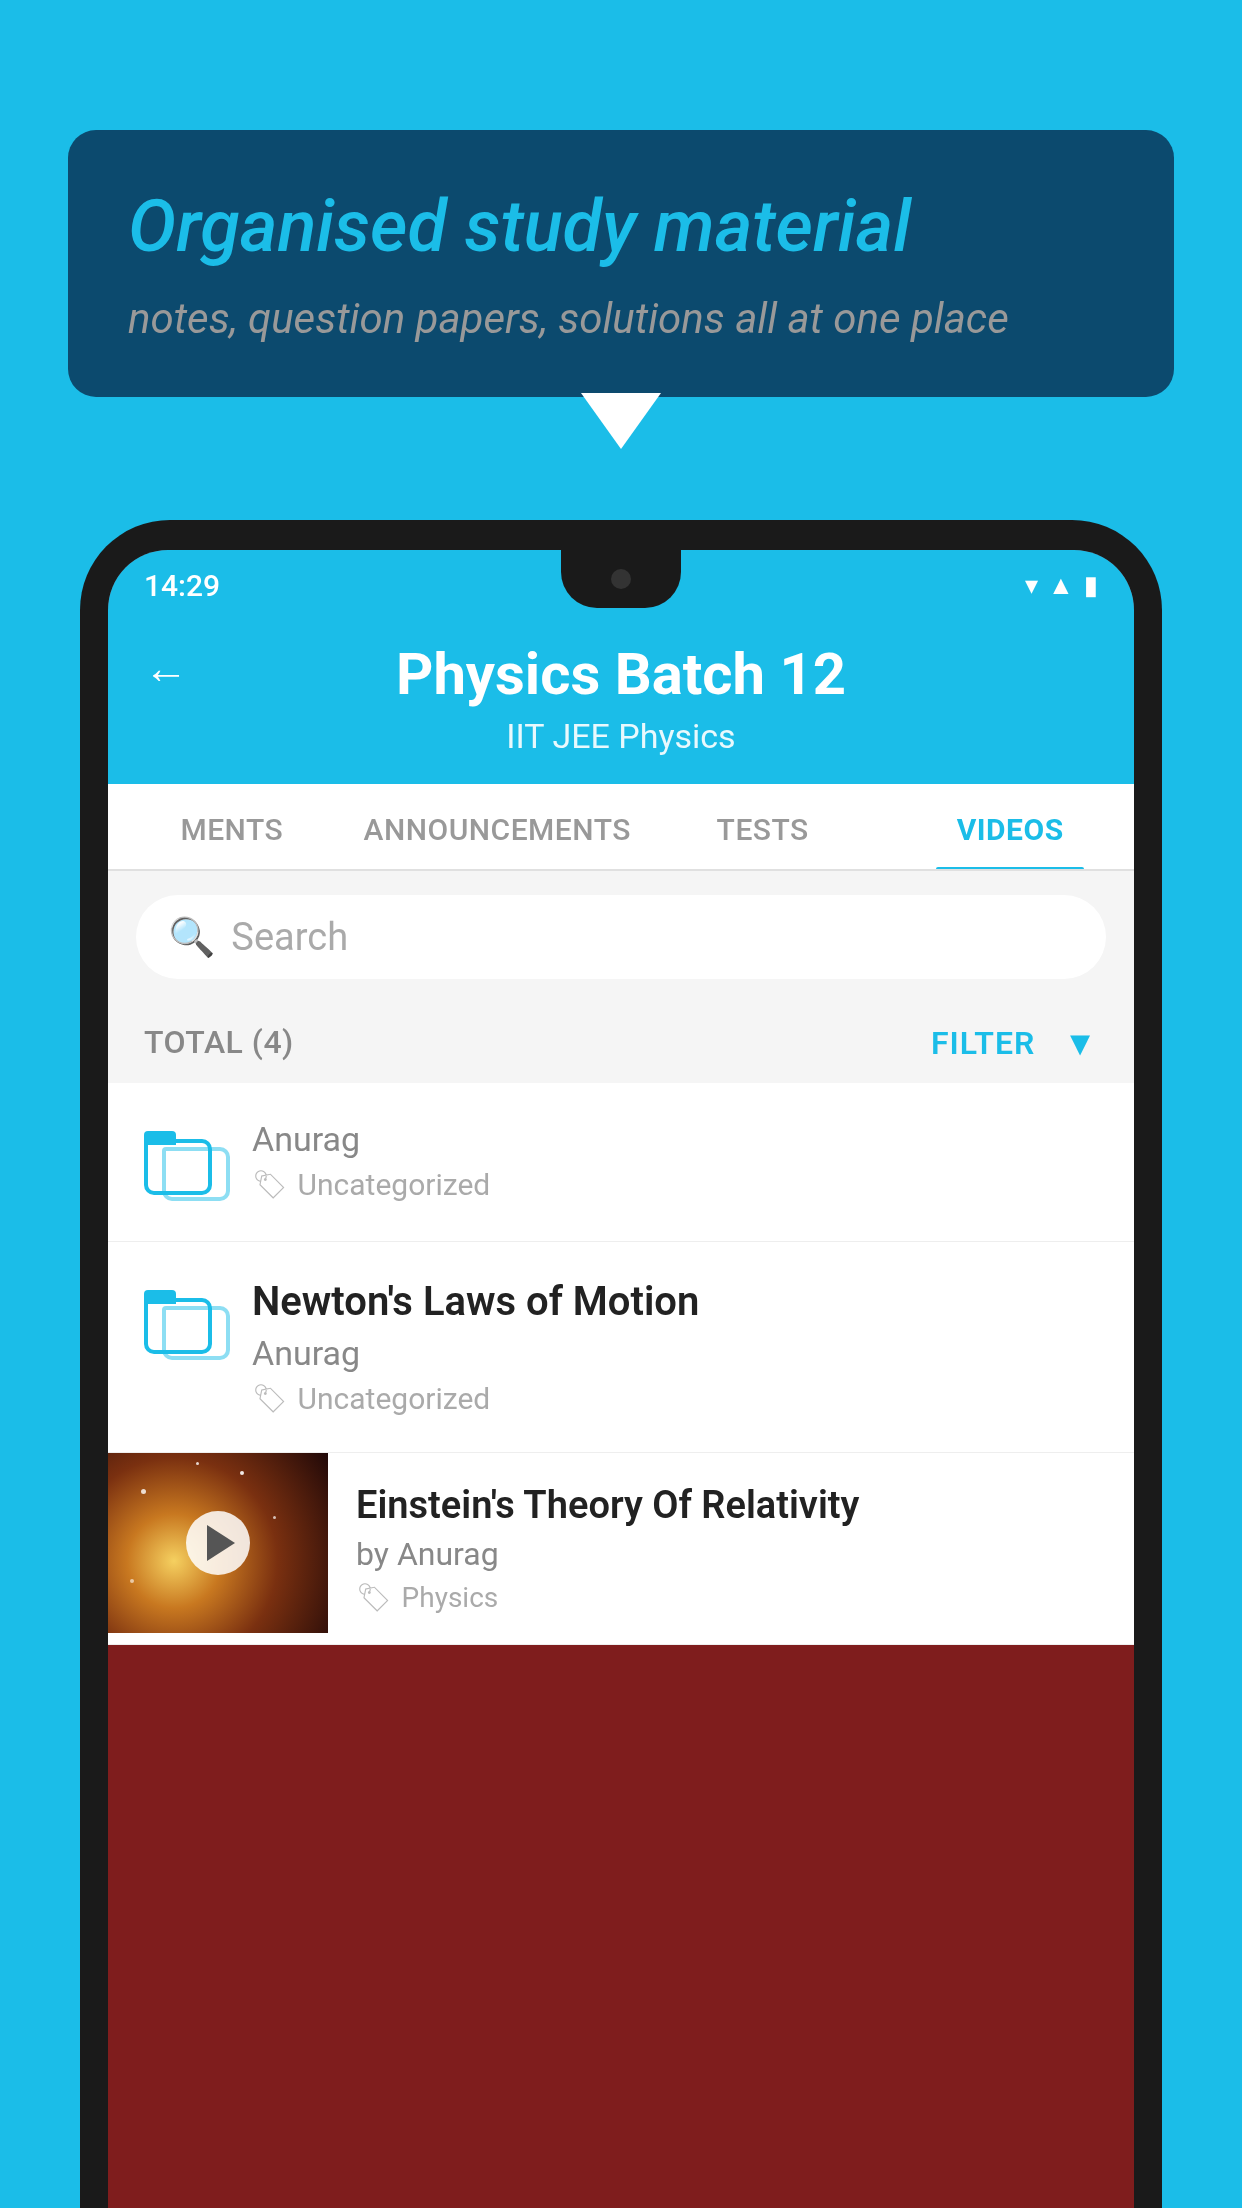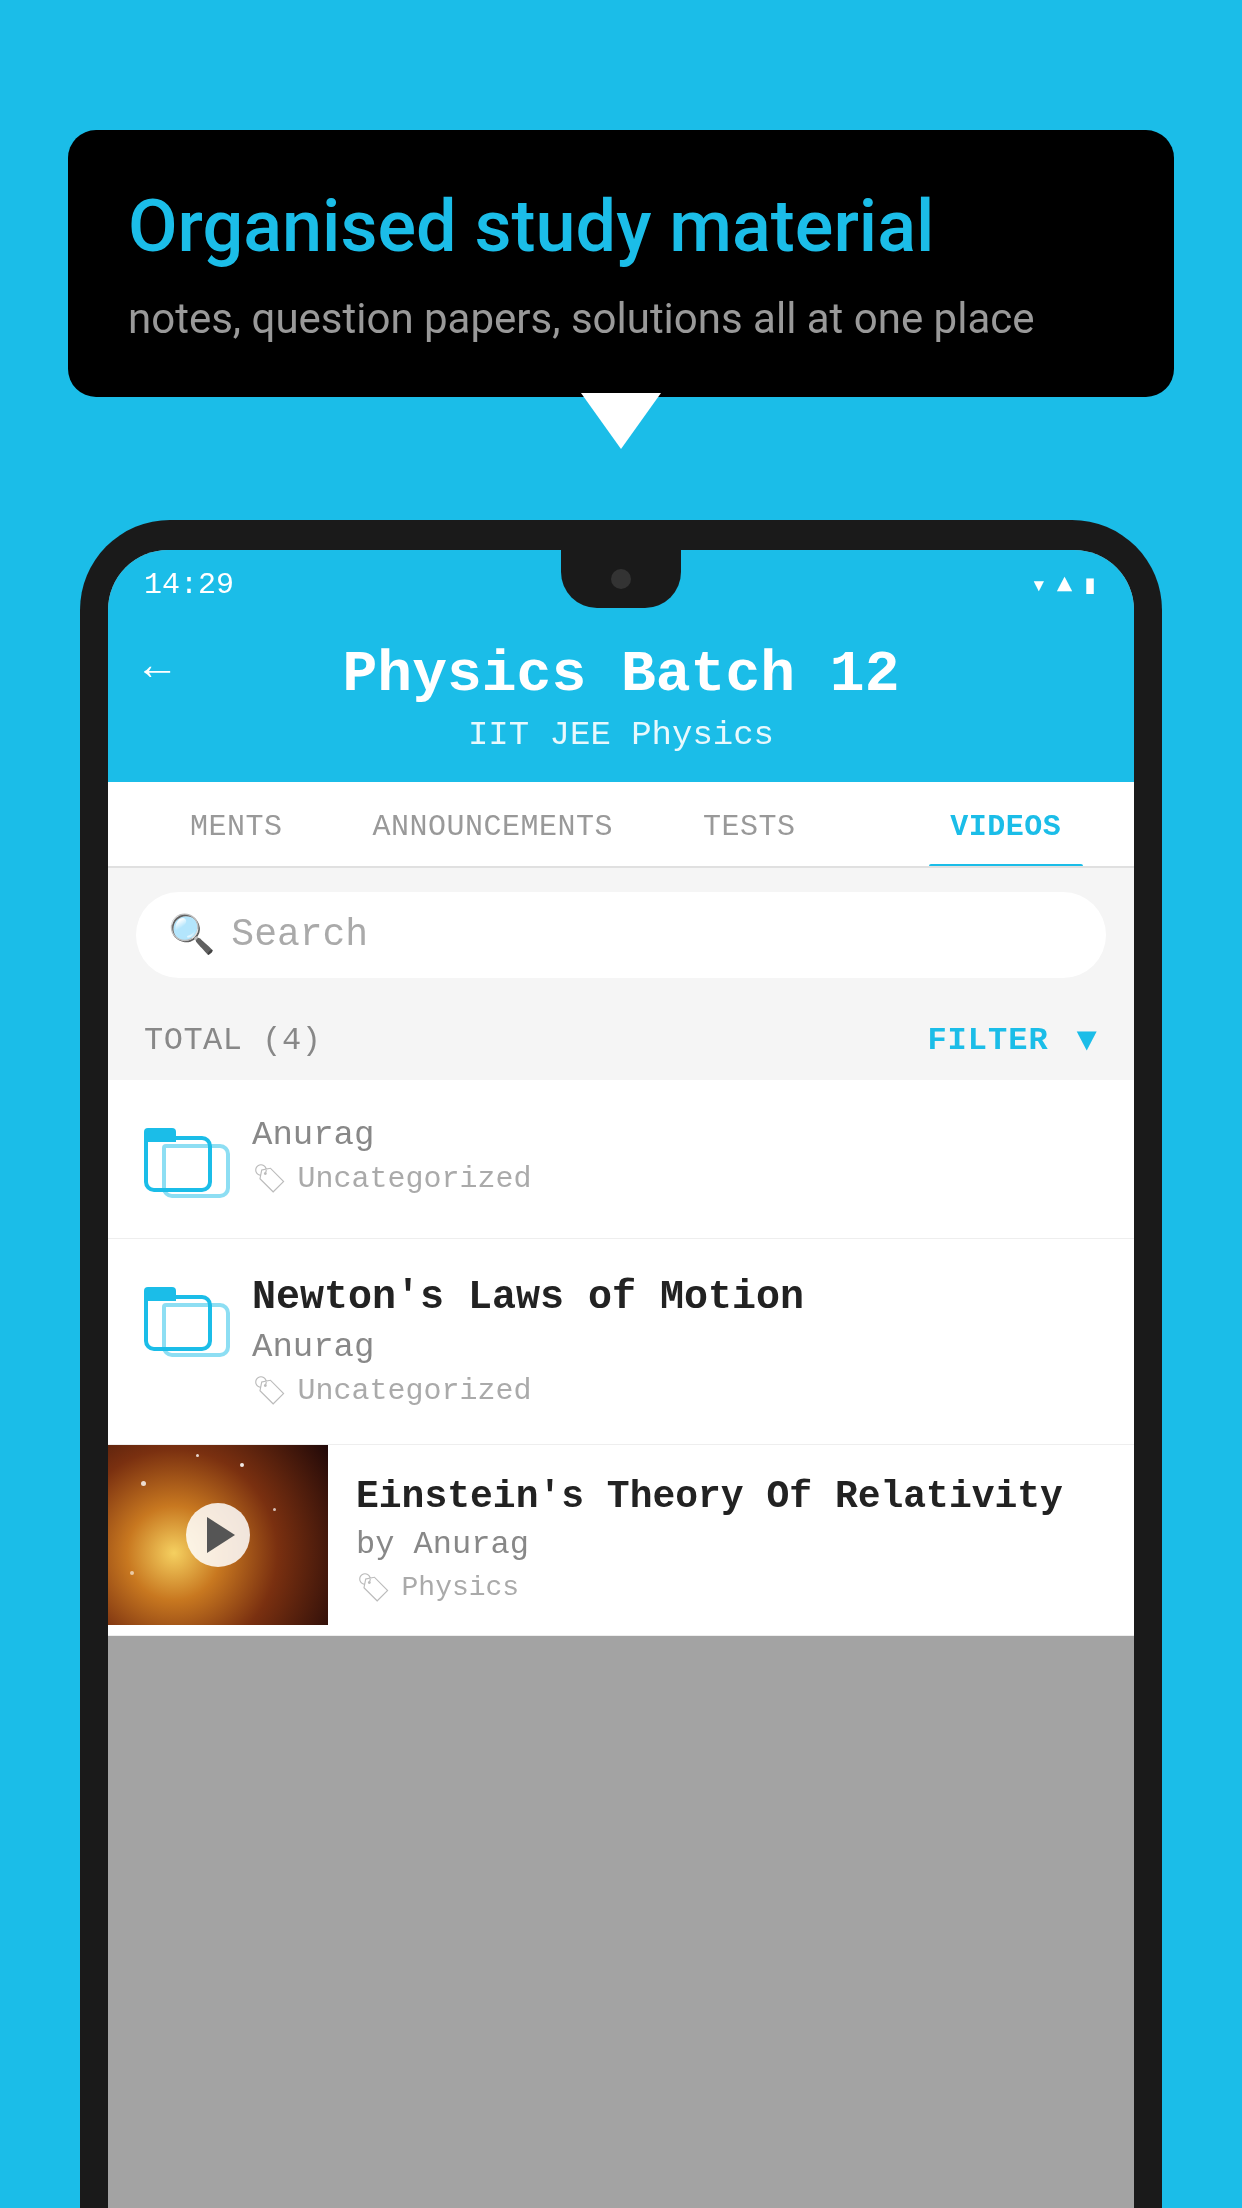--- a/index.html
+++ b/index.html
@@ -13,24 +13,25 @@
     }
 
     
     .speech-bubble-container {
       position: absolute;
       top: 130px;
       left: 68px;
       right: 68px;
     }
     .speech-bubble {
-      background: #000000;
+      background: #0c4a6e;
       border-radius: 28px;
       padding: 54px 44px 54px 60px;
       position: relative;
+      font-style: italic;
     }
     .speech-bubble::after {
       content: '';
       position: absolute;
       bottom: -52px;
       left: 50%;
       transform: translateX(-50%);
       width: 0;
       height: 0;
       border-left: 40px solid transparent;
@@ -55,26 +56,25 @@
       position: absolute;
       top: 520px;
       left: 80px;
       right: 80px;
       bottom: 0;
       background: #1a1a1a;
       border-radius: 90px 90px 0 0;
       padding: 30px 28px 0 28px;
     }
     .phone-inner {
-      background: #a3a3a3;
+      background: #7f1d1d;
       border-radius: 60px 60px 0 0;
       overflow: hidden;
       height: 100%;
       position: relative;
-      font-family: Liberation Mono, monospace;
     }
 
     
     .phone-top-bar {
       background: #1BBDE8;
       height: 70px;
       display: flex;
       align-items: center;
       justify-content: space-between;
       padding: 0 36px;

